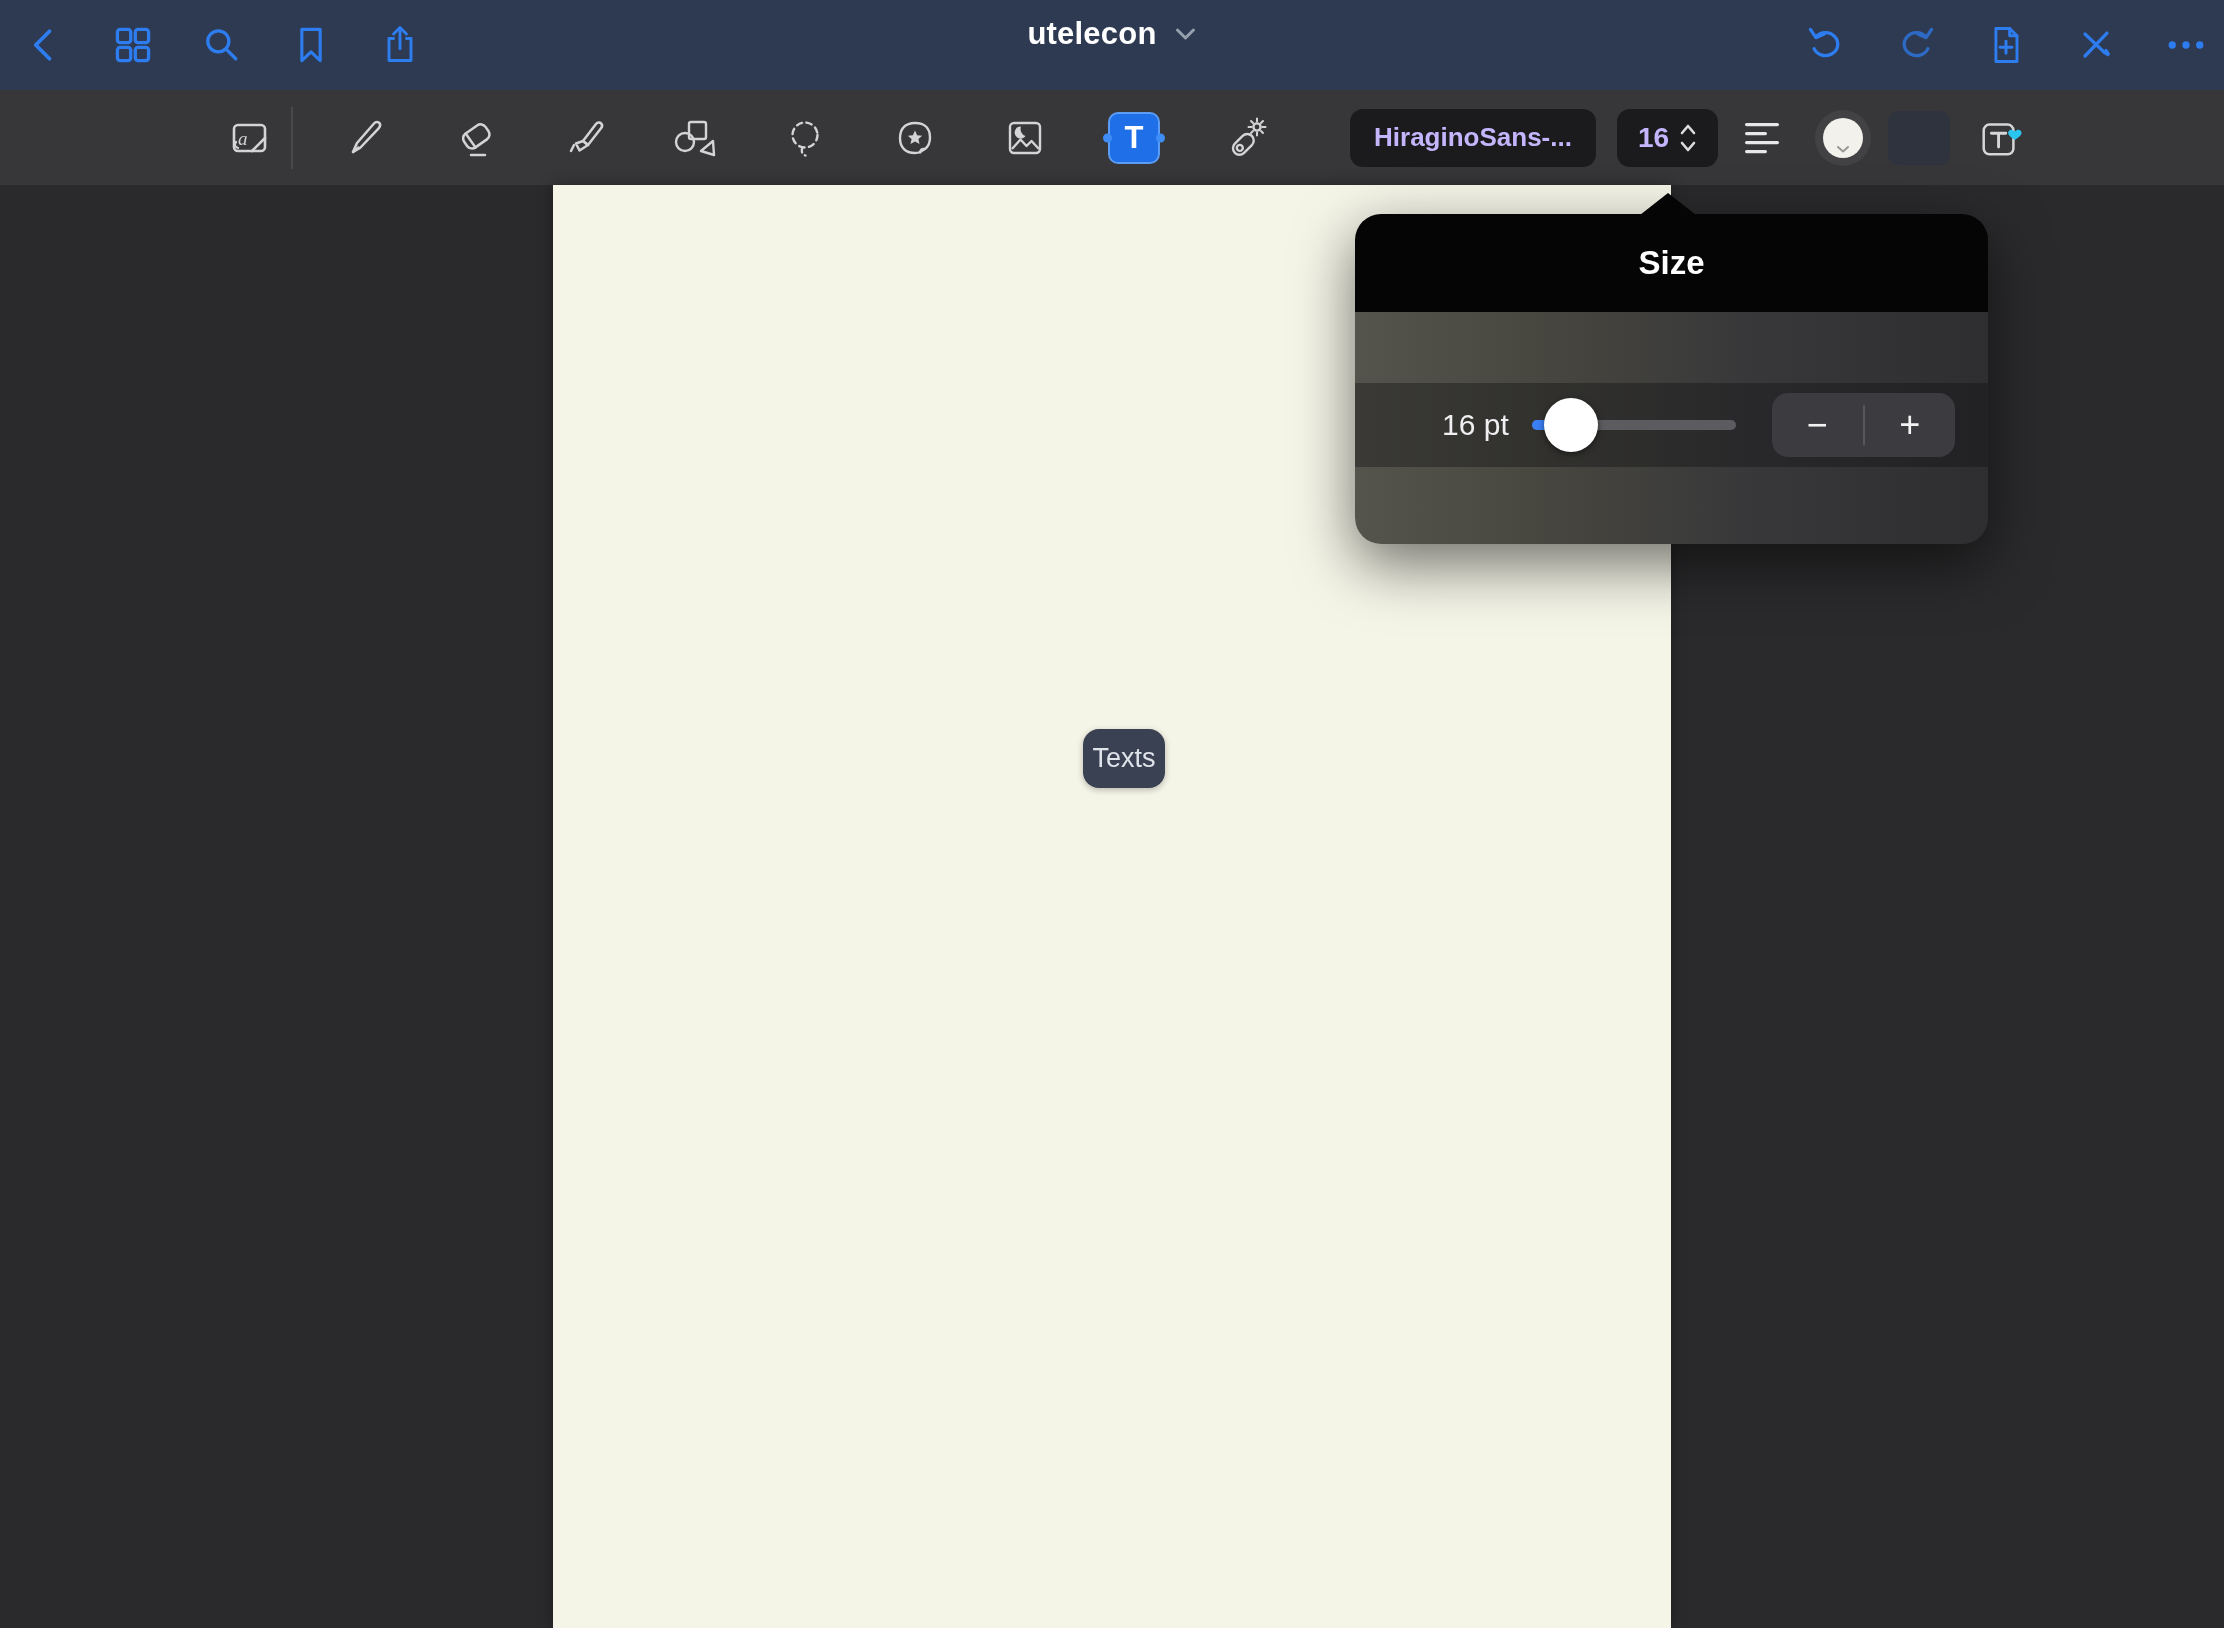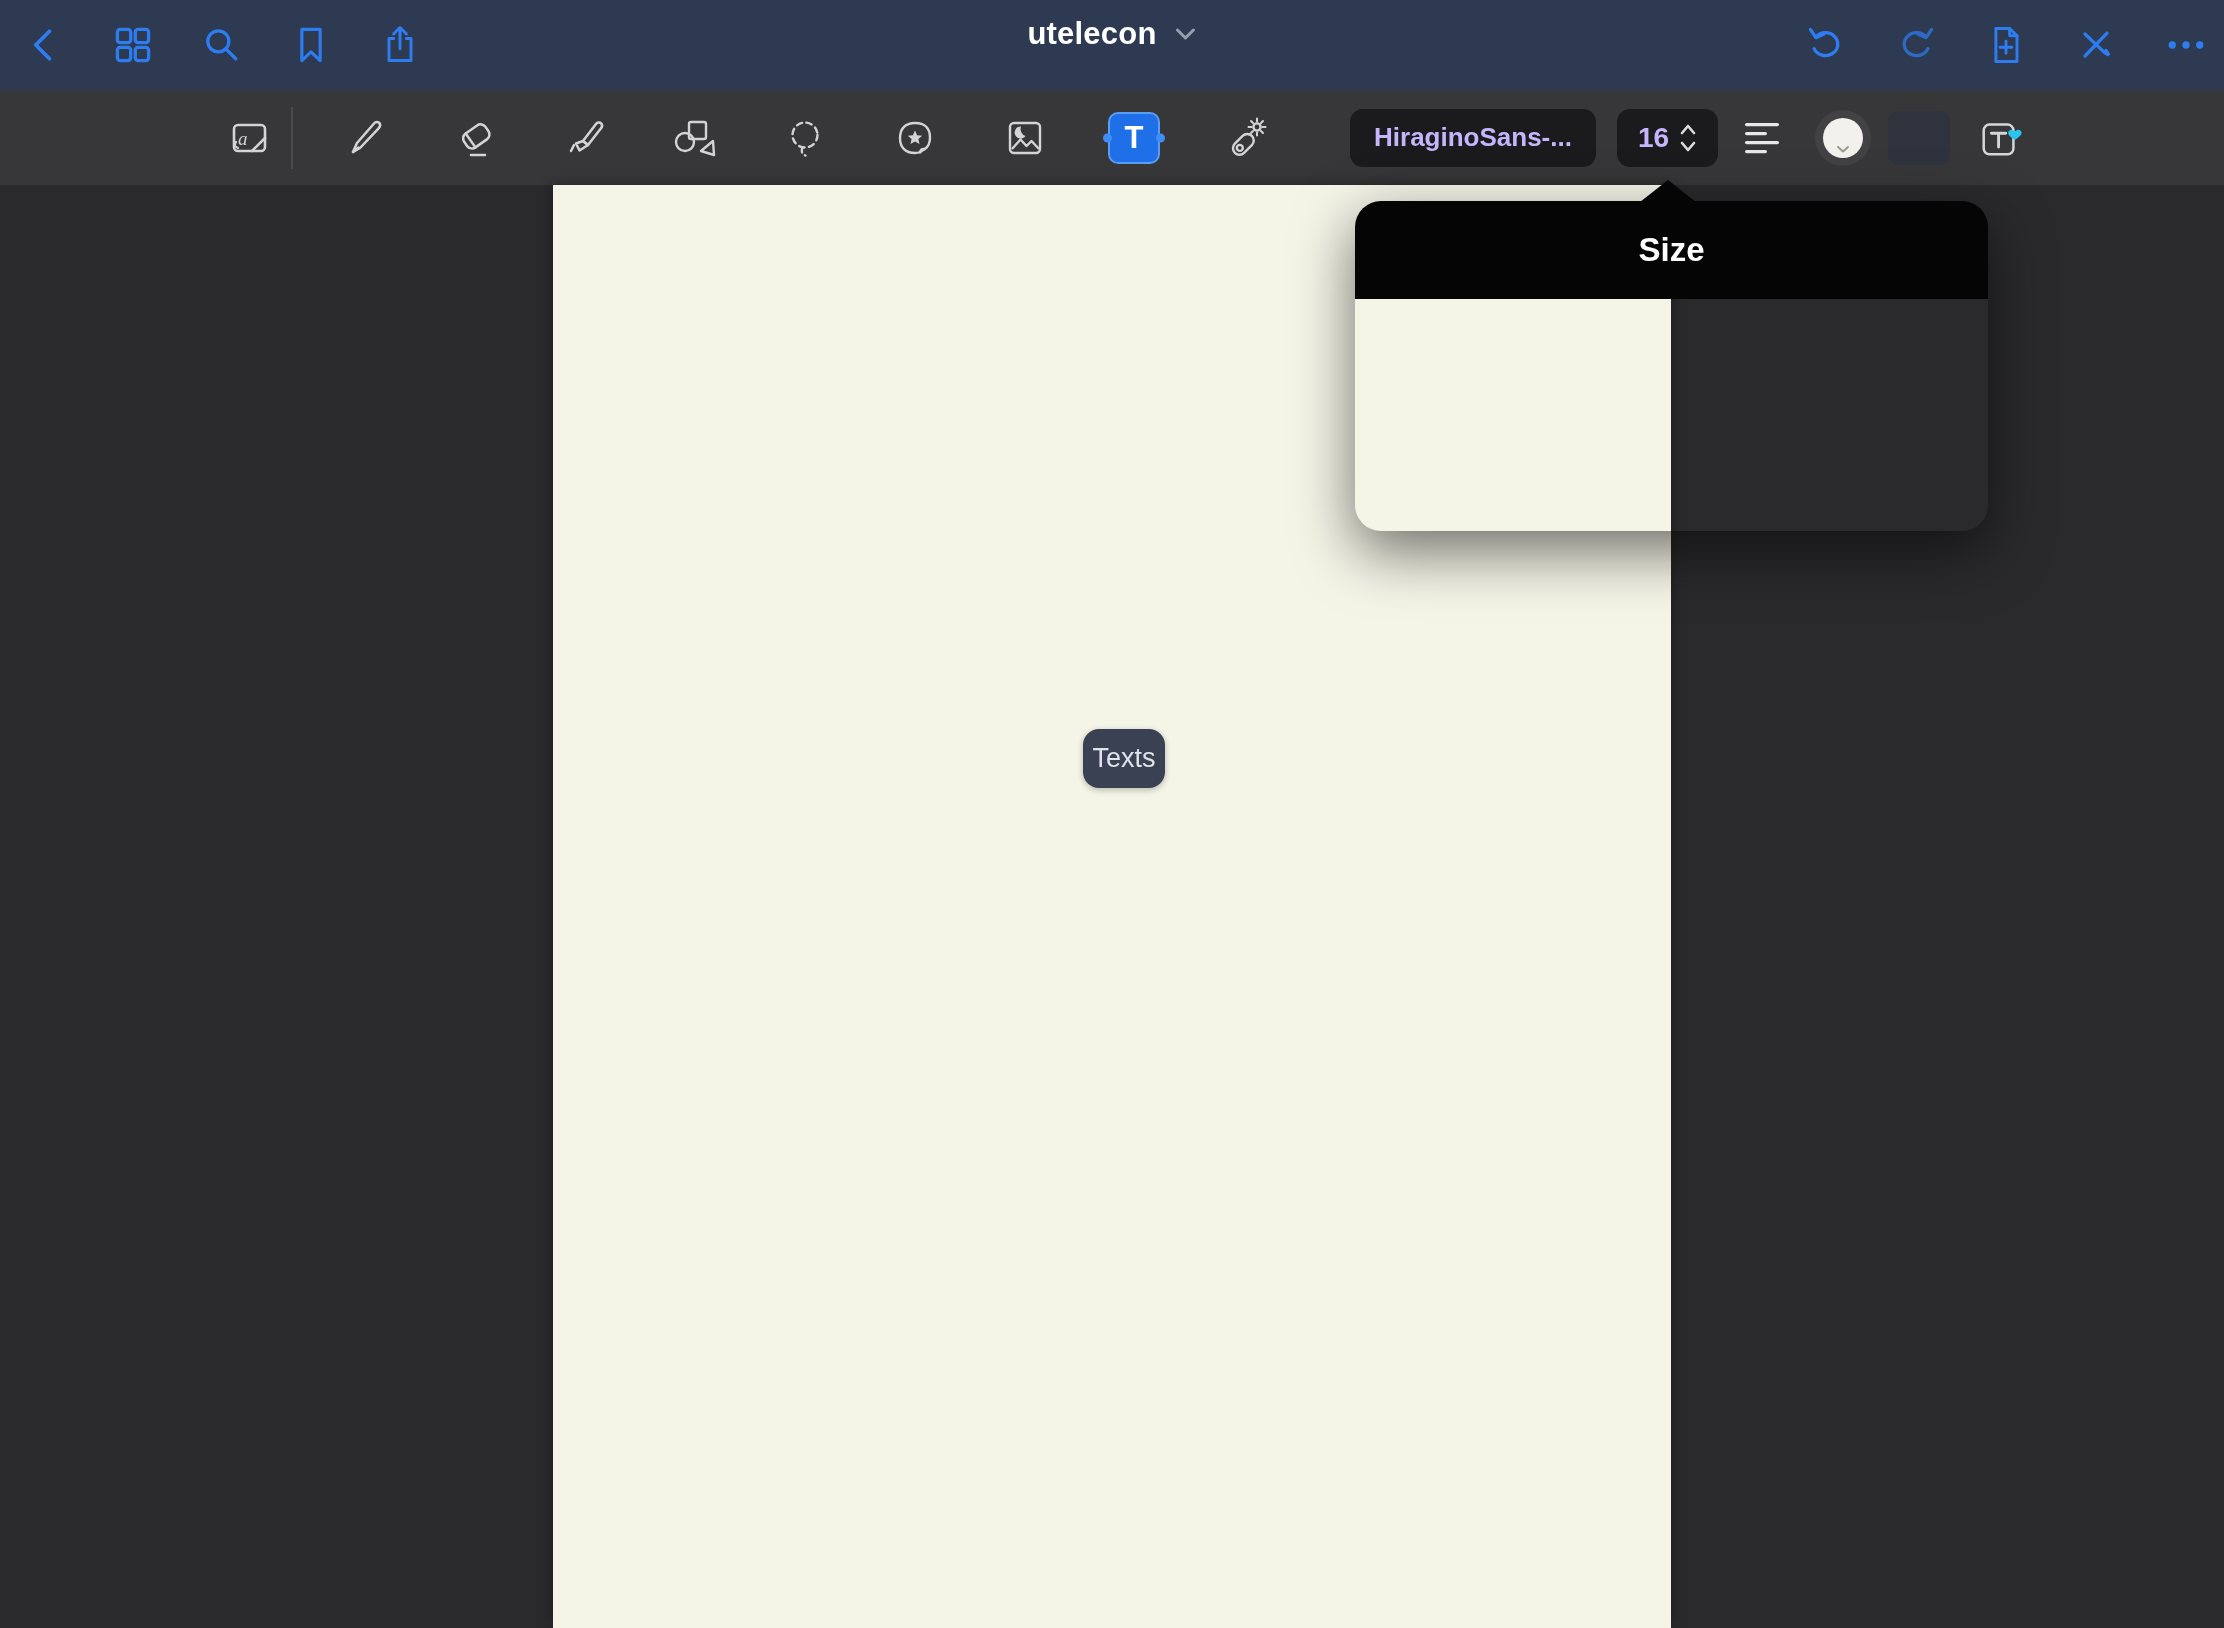--- a/index.html
+++ b/index.html
@@ -56,21 +56,21 @@
     background:#f4f4e7;box-shadow:0 0 14px rgba(0,0,0,.35);
   }
   .text-object{
     position:absolute;left:530px;top:544px;width:82px;height:59px;
     background:#3a4152;border-radius:16px;color:#dfe3ea;font-size:27px;
     display:flex;align-items:center;justify-content:center;cursor:pointer;
     box-shadow:0 2px 6px rgba(0,0,0,.25);
   }
   
   .popover{
-    position:absolute;left:1355px;top:201px;width:633px;height:330px;border-radius:26px;
+    position:absolute;left:1355px;top:214px;width:633px;height:330px;border-radius:26px;
     box-shadow:0 20px 60px rgba(0,0,0,.55);
   }
   .popover-arrow{
     position:absolute;top:-21px;left:285px;width:0;height:0;
     border-left:28px solid transparent;border-right:28px solid transparent;border-bottom:22px solid #050505;
   }
   .popover-header{
     height:98px;background:#050505;border-radius:26px 26px 0 0;
     display:flex;align-items:center;justify-content:center;
     color:#ffffff;font-size:33px;font-weight:700;
@@ -313,13 +313,26 @@
   <div class="page">
     <div class="text-object">Texts</div>
   </div>
 </div>
 
 <div class="popover">
   <div class="popover-arrow"></div>
   <div class="popover-header">
     <span>Size</span>
   </div>
+  <div class="popover-body">
+    <div class="slider-row">
+      <span class="pt-label">16 pt</span>
+      <div class="slider-track"></div>
+      <div class="slider-fill" style="width: 39px;"></div>
+      <div class="slider-thumb" style="left: 189px;"></div>
+      <div class="stepper">
+        <button>−</button>
+        <div class="divider"></div>
+        <button>+</button>
+      </div>
+    </div>
+  </div>
 </div>
 
 </body></html>

